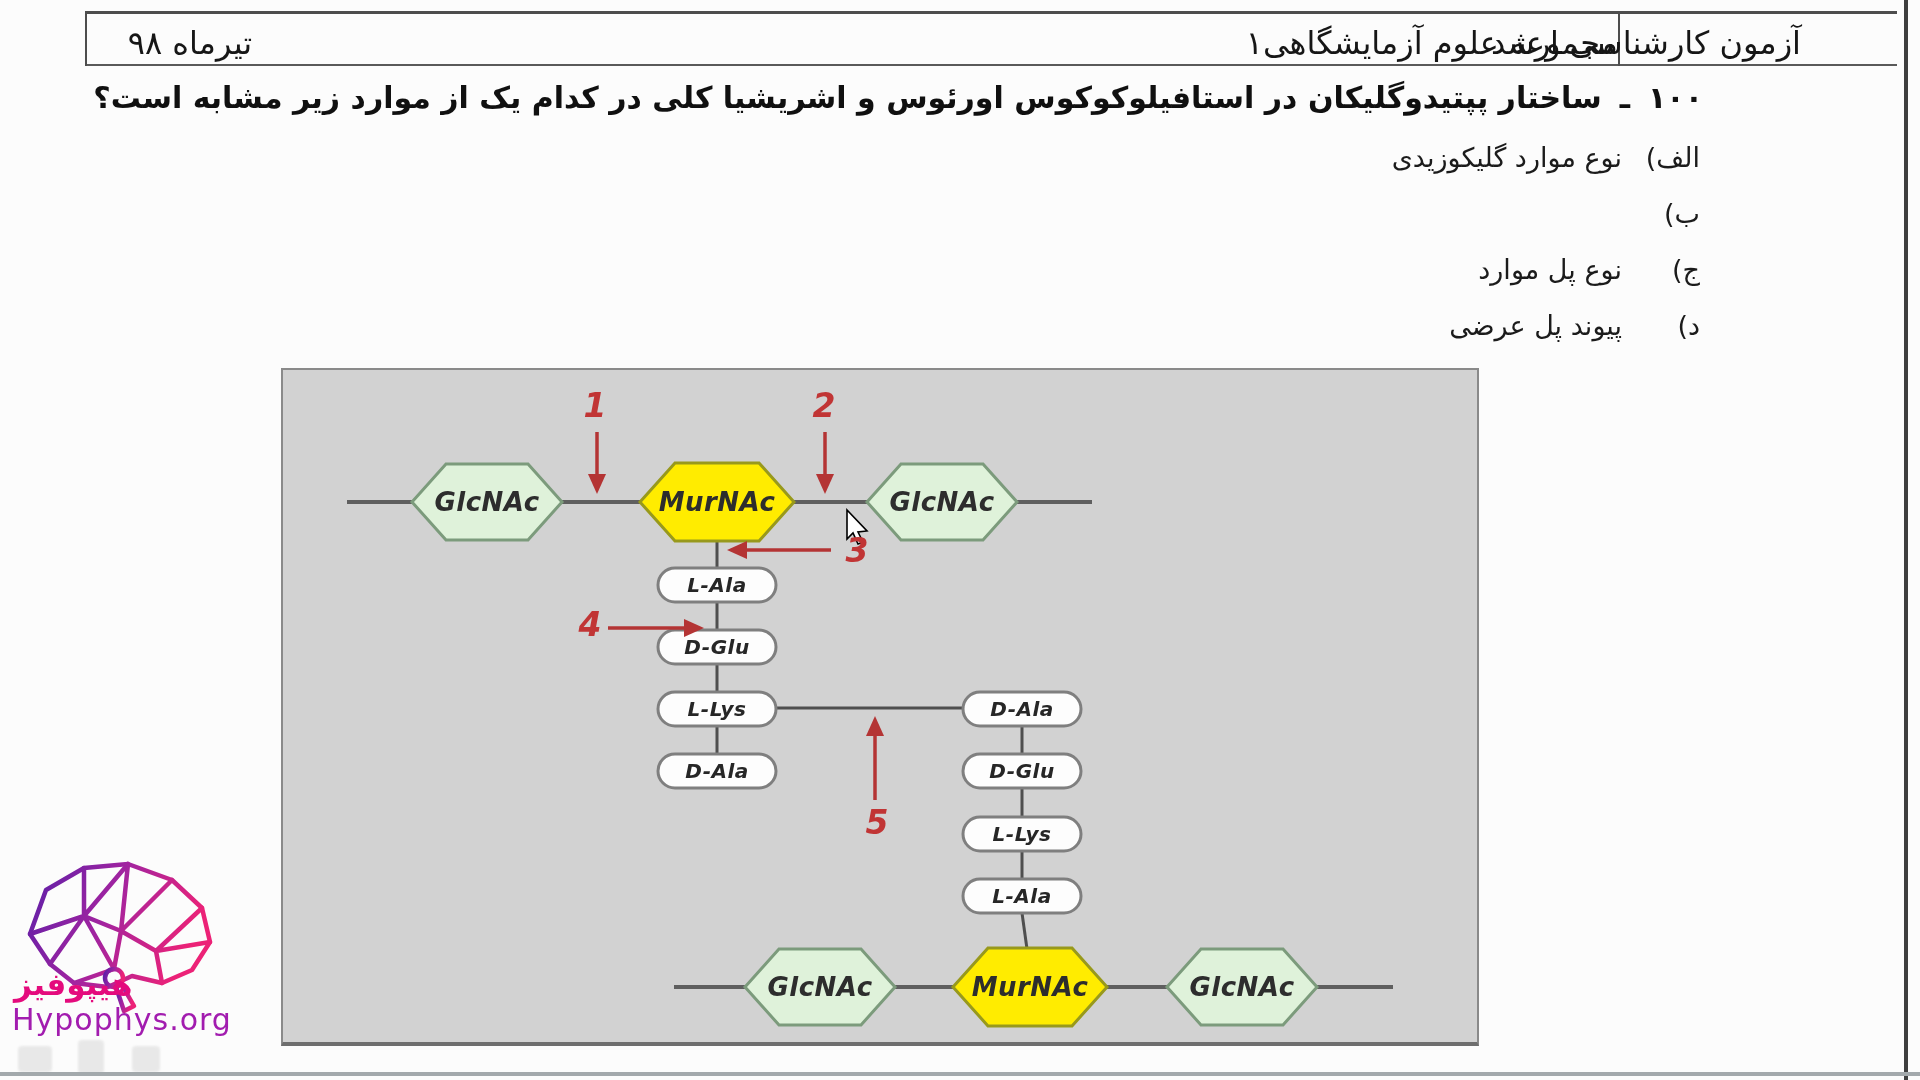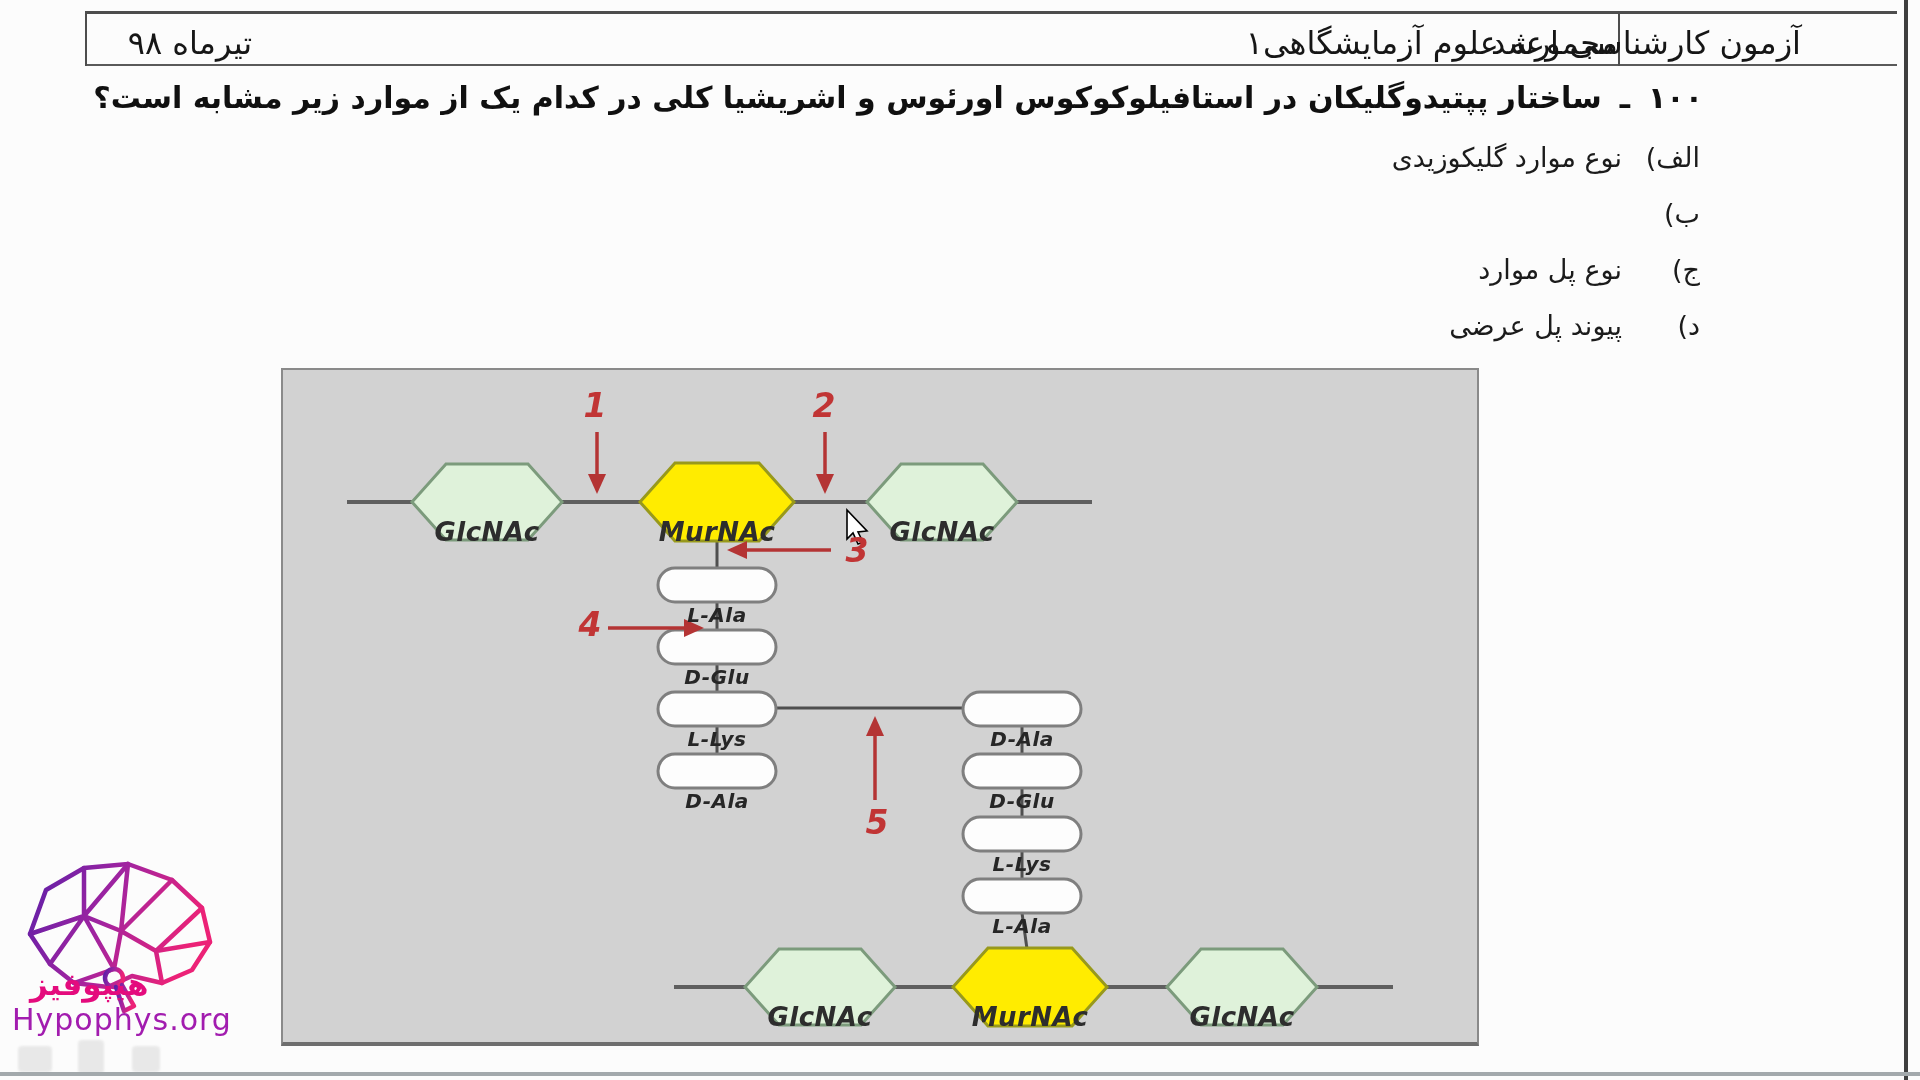--- a/index.html
+++ b/index.html
@@ -21,28 +21,28 @@
   .q-line{position:absolute;top:80px;right:217px;display:flex;gap:18px;
           font-weight:bold;font-size:30px;color:#101010;white-space:nowrap;}
   .option{position:absolute;right:220px;display:flex;font-size:27px;color:#1b1b1b;white-space:nowrap;}
   .option .letter{min-width:78px;}
   .opt-a{top:142px;} .opt-b{top:198px;} .opt-c{top:254px;} .opt-d{top:310px;}
   
   .diagram{position:absolute;left:281px;top:368px;width:1198px;height:678px;
            background:#d2d2d2;border:2px solid #8a8a8a;border-bottom:4px solid #6e6e6e;box-sizing:border-box;}
   .diagram svg{position:absolute;left:0;top:0;}
   .mol-label{position:absolute;transform:translate(-50%,-50%);font-weight:bold;font-style:italic;
-             font-size:26px;color:#2d2d2d;white-space:nowrap;letter-spacing:.5px;margin-top:30px;}
+             font-size:26px;color:#2d2d2d;white-space:nowrap;letter-spacing:.5px;}
   .oval-label{font-size:20px;color:#262626;}
   .num-label{position:absolute;transform:translate(-50%,-50%);font-weight:bold;font-style:italic;
              font-size:33px;color:#c13535;}
   
   .logo{position:absolute;left:0;top:850px;width:240px;height:230px;}
   .logo svg{position:absolute;left:16px;top:6px;}
-  .brand-fa{position:absolute;left:14px;top:116px;font-size:31px;font-weight:bold;color:#e40b7d;white-space:nowrap;margin-left:16px;}
+  .brand-fa{position:absolute;left:14px;top:116px;font-size:31px;font-weight:bold;color:#e40b7d;white-space:nowrap;}
   .brand-url{position:absolute;left:12px;top:152px;font-size:30px;color:#a21caf;letter-spacing:1px;white-space:nowrap;}
   .ghost{position:absolute;background:#d9d9d9;opacity:.55;filter:blur(1px);border-radius:4px;}
   .g1{left:18px;top:196px;width:34px;height:26px;}
   .g2{left:78px;top:190px;width:26px;height:34px;}
   .g3{left:132px;top:196px;width:28px;height:26px;}
   
   .edge-right{position:absolute;left:1904px;top:0;width:4px;height:1080px;background:#3f3f3f;}
   .edge-bottom{position:absolute;left:0;top:1072px;width:1920px;height:4px;background:#a3a9ac;}
 </style>
 </head>

